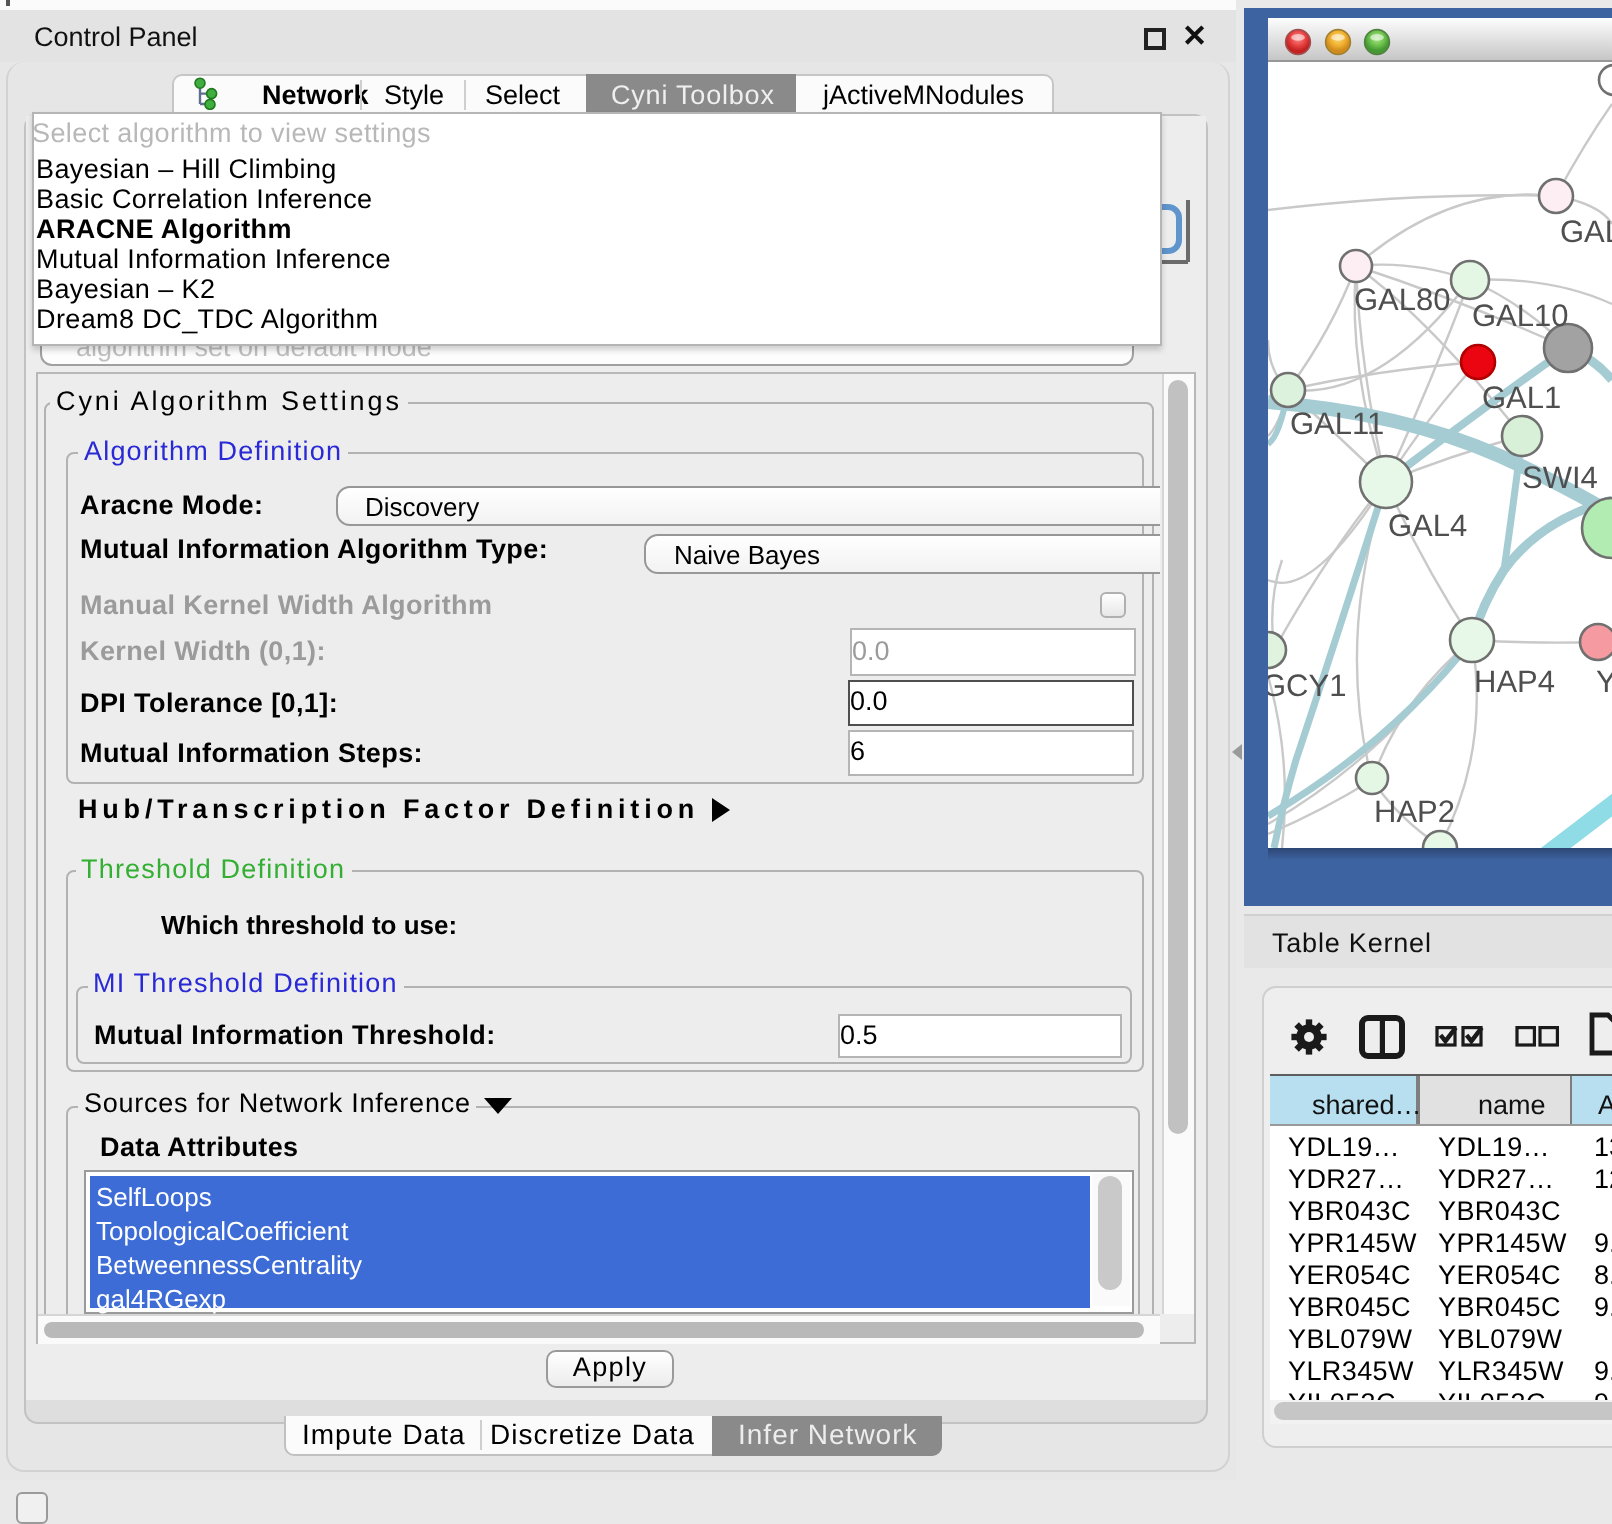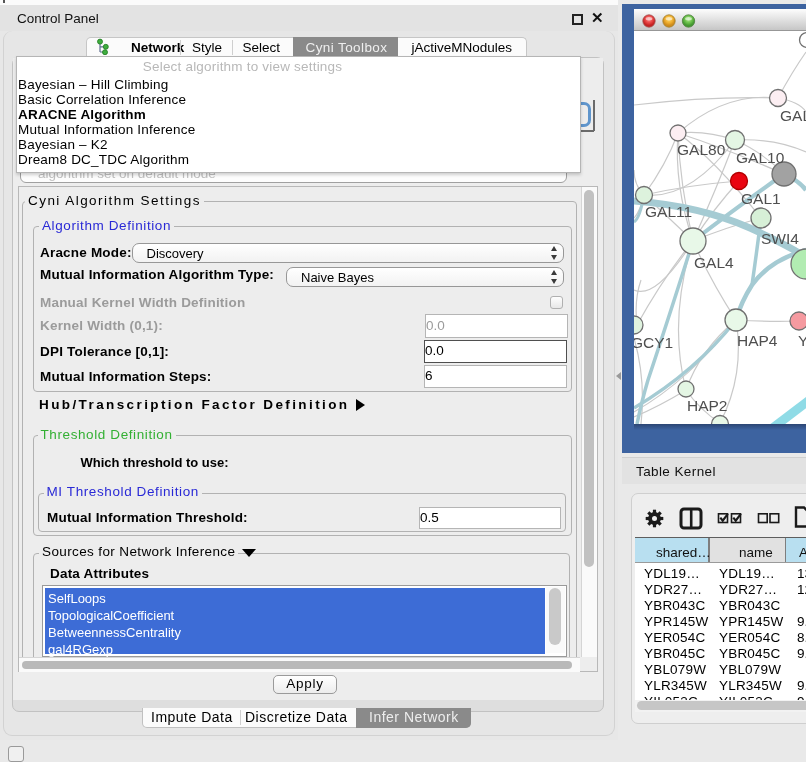--- a/index.html
+++ b/index.html
@@ -2,21 +2,21 @@
 <html><head>
 <meta charset="utf-8">
 <style>
 * { margin:0; padding:0; box-sizing:border-box; }
 html,body { width:806px; height:762px; overflow:hidden; background:#e9e9e9;
   font-family:"Liberation Sans", sans-serif; }
 .abs { position:absolute; }
 .lbl { font-weight:bold; font-size:13.5px; letter-spacing:0.2px; color:#000; white-space:nowrap; line-height:1.15; }
 .dis { color:#9b9b9b; }
 .combo { position:absolute; background:linear-gradient(#ffffff,#f2f2f2);
-  border:1px solid #979797; border-radius:7px; font-size:13px; color:#000; }
+  border:1px solid #979797; border-radius:7px; font-size:13px; color:#000;margin-left:36px; }
 .combo .ctext { position:absolute; left:14px; top:2.5px; }
 .spin { position:absolute; right:4px; top:50%; width:9px; height:16px; margin-top:-8px; }
 .spin:before { content:""; position:absolute; left:1px; top:1px;
   border-left:3.5px solid transparent; border-right:3.5px solid transparent;
   border-bottom:5px solid #3a3a3a; }
 .spin:after { content:""; position:absolute; left:1px; bottom:1px;
   border-left:3.5px solid transparent; border-right:3.5px solid transparent;
   border-top:5px solid #3a3a3a; }
 .inp { position:absolute; background:#fff; border:1px solid #b5b5b5;
   font-size:13.5px; text-align:left; padding-right:6px; }
@@ -74,21 +74,21 @@
         <span class="ctext">Discovery</span>
         <span class="spin"></span>
       </div>
 
   <div class="lbl abs" style="left:21px;top:80px;">Mutual Information Algorithm Type:</div>
   <div class="combo" style="left:267px;top:79.5px;width:278px;height:20.5px;">
         <span class="ctext">Naive Bayes</span>
         <span class="spin"></span>
       </div>
 
-  <div class="lbl dis abs" style="left:21px;top:108px;">Manual Kernel Width Definition</div>
+  <div class="lbl dis abs" style="left:21px;top:108px;">Manual Kernel Width Algorithm</div>
   <div class="abs" style="left:531px;top:109px;width:13px;height:13px;background:linear-gradient(#fefefe,#e7e7e7);border:1px solid #b0b0b0;border-radius:3px;"></div>
 
   <div class="lbl dis abs" style="left:21px;top:131px;">Kernel Width (0,1):</div>
   <div class="inp dis" style="left:406px;top:127px;width:143px;height:24px;color:#9b9b9b;line-height:21px;">0.0</div>
 
   <div class="lbl abs" style="left:21px;top:156.5px;">DPI Tolerance [0,1]:</div>
   <div class="inp" style="left:405px;top:153px;width:143px;height:23px;border:1.8px solid #4f4f4f;line-height:19px;">0.0</div>
 
   <div class="lbl abs" style="left:21px;top:181.5px;">Mutual Information Steps:</div>
   <div class="inp" style="left:405px;top:178px;width:143px;height:23px;line-height:20px;">6</div>
@@ -134,21 +134,21 @@
 <div class="abs" style="left:356px;top:707.5px;width:115px;height:20.5px;background:#8a8a8a;border-radius:0 0 5px 0;"></div>
 <div class="abs" style="left:369px;top:708.5px;font-size:14px;letter-spacing:0.5px;color:#ededed;">Infer Network</div>
 
 <div class="abs" style="left:20px;top:150px;width:547px;height:33px;background:#fdfdfd;border:1px solid #a0a0a0;border-radius:6px;"></div>
 <div class="abs" style="left:38px;top:166px;font-size:13.5px;color:#c0c0c0;">algorithm set on default mode</div>
 <div class="abs" style="left:565px;top:102px;width:26px;height:25px;background:#ededed;border:3px solid #5f95cc;border-radius:7px;"></div>
 <div class="abs" style="left:593px;top:100px;width:1.5px;height:31px;background:#6b6b6b;"></div>
 <div class="abs" style="left:580px;top:130px;width:14px;height:1.5px;background:#6b6b6b;"></div>
 
 <div class="abs" style="left:16px;top:56px;width:565px;height:117px;background:#fff;border:1px solid #b5b5b5;box-shadow:0 2px 3px rgba(0,0,0,0.18);"></div>
-<div class="abs" style="left:16px;top:59px;width:453px;text-align:center;font-size:13.5px;letter-spacing:0.2px;color:#b8b8b8;">Select algorithm to view settings</div>
+<div class="abs" style="left:16px;top:59px;width:453px;font-size:13.5px;letter-spacing:0.2px;color:#b8b8b8;">Select algorithm to view settings</div>
 <div class="abs" style="left:18px;top:77px;font-size:13.5px;letter-spacing:0.2px;color:#000;line-height:15px;">Bayesian – Hill Climbing<br>Basic Correlation Inference<br><b>ARACNE Algorithm</b><br>Mutual Information Inference<br>Bayesian – K2<br>Dream8 DC_TDC Algorithm</div>
 
 <div class="abs" style="left:616px;top:372px;width:0;height:0;border-top:4px solid transparent;border-bottom:4px solid transparent;border-right:5px solid #9a9a9a;"></div>
 
 <div class="abs" style="left:8px;top:746px;width:16px;height:16px;background:#f0f0f0;border:1px solid #9a9a9a;border-radius:3px;"></div>
 
 <div class="abs" style="left:622px;top:3.5px;width:184px;height:449.5px;background:#3d63a0;"></div>
 <div class="abs" style="left:634px;top:9px;width:172px;height:22px;background:linear-gradient(#fdfdfd,#c6c6c6);border-bottom:1px solid #979797;"></div>
 <svg class="abs" style="left:634px;top:9px;" width="172" height="22">
   <defs>

